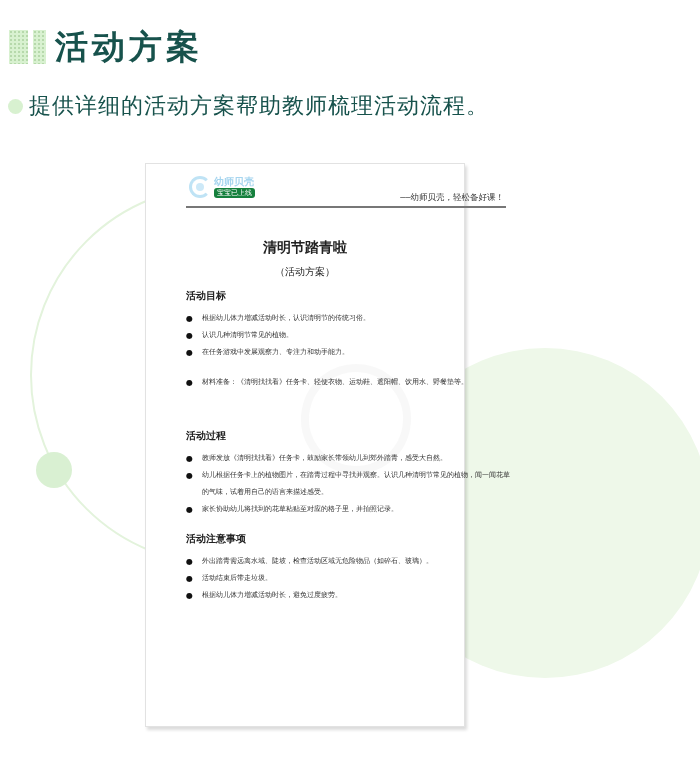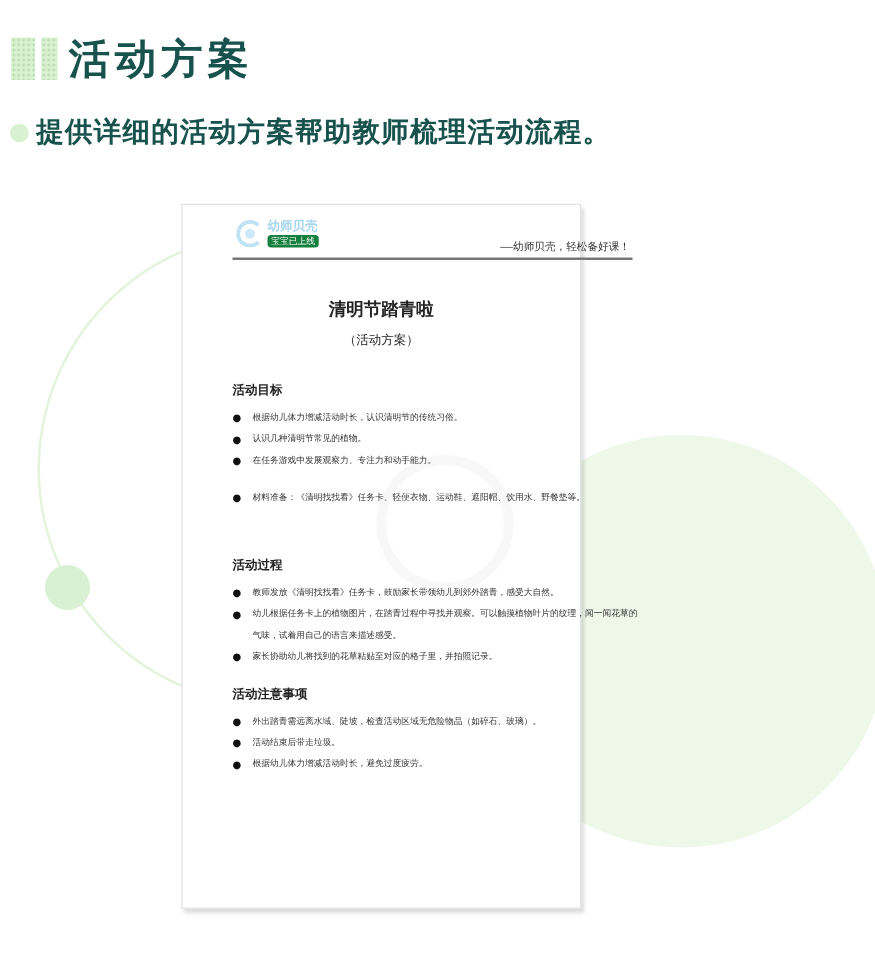--- a/index.html
+++ b/index.html
@@ -26,41 +26,41 @@
   .hdr-bar {
     width: 13px; height: 34px; background: #d8f1d0;
     background-image: radial-gradient(#b6d9ab 0.8px, transparent 1px);
     background-size: 4px 4px;
   }
   .hdr-bar.b1 { width: 19px; }
   .hdr-title { font-size: 33px; font-weight: bold; color: #17524c; letter-spacing: 4px; }
 
   .sub { position: absolute; left: 8px; top: 91px; display: flex; align-items: center; }
   .sub-dot { width: 15px; height: 15px; border-radius: 50%; background: #d8f1d0; margin-right: 6px; }
-  .sub-text { font-size: 22px; font-weight: bold; color: #17524c; letter-spacing: 1px; }
+  .sub-text { font-size: 22px; font-weight: normal; color: #17524c; letter-spacing: 1px; }
 
   
   .doc {
     position: absolute; left: 145px; top: 163px; width: 320px; height: 564px;
     background: #fff; border: 1px solid #e2e2e2;
     box-shadow: 2px 3px 3px rgba(0,0,0,0.14);
   }
   .doc-head { position: absolute; left: 40px; top: 8px; width: 320px; height: 36px; border-bottom: 2px solid #777; }
   .logo { position: absolute; left: 3px; top: 4px; display: flex; align-items: center; gap: 3px; }
   .logo-mark { width: 22px; height: 22px; border-radius: 50%; border: 3px solid #bfe3f5; border-right-color: transparent; position: relative; }
   .logo-mark::after { content: ""; position: absolute; left: 4px; top: 4px; width: 8px; height: 8px; border-radius: 50%; background: #cde9f8; }
   .logo-text { display: flex; flex-direction: column; gap: 1px; }
   .logo-name { font-size: 10px; font-weight: bold; color: #a6d5ef; line-height: 11px; }
   .logo-tag { font-size: 7px; color: #fff; background: #15803d; border-radius: 3px; padding: 0 3px; line-height: 10px; }
   .slogan { position: absolute; right: 2px; top: 20px; font-family: Liberation Mono, monospace; font-size: 8.5px; color: #333; }
 
   .doc-title { position: absolute; left: 0; width: 100%; top: 75px; text-align: center; font-size: 14px; font-weight: bold; color: #222; }
   .doc-subtitle { position: absolute; left: 0; width: 100%; top: 101px; text-align: center; font-size: 10px; color: #222; }
 
-  .section { position: absolute; left: 40px; width: 325px; margin-top: 16px; }
+  .section { position: absolute; left: 40px; width: 325px; }
   .sec-title { font-size: 10px; font-weight: bold; color: #222; margin-bottom: 7px; }
   .item { display: flex; font-size: 7px; color: #333; line-height: 17px; }
   .bullet { width: 16px; flex: none; font-size: 8px; color: #111; }
   .item-text { flex: 1; }
 
   .watermark {
     position: absolute; left: 155px; top: 200px; width: 110px; height: 110px;
     border: 8px solid rgba(200,200,200,0.12); border-radius: 50%;
     transform: rotate(-35deg);
   }
@@ -125,21 +125,21 @@
   </div>
 
   <div class="section" style="top:265px">
     <div class="sec-title">活动过程</div>
     <div class="item">
         <span class="bullet">●</span>
         <span class="item-text">教师发放《清明找找看》任务卡，鼓励家长带领幼儿到郊外踏青，感受大自然。</span>
       </div>
     <div class="item">
         <span class="bullet">●</span>
-        <span class="item-text">幼儿根据任务卡上的植物图片，在踏青过程中寻找并观察。可以触摸植物叶片的纹理，闻一闻花草的气味，试着用自己的语言来描述感受。</span>
+        <span class="item-text">幼儿根据任务卡上的植物图片，在踏青过程中寻找并观察。认识几种清明节常见的植物，闻一闻花草的气味，试着用自己的语言来描述感受。</span>
       </div>
     <div class="item">
         <span class="bullet">●</span>
         <span class="item-text">家长协助幼儿将找到的花草粘贴至对应的格子里，并拍照记录。</span>
       </div>
   </div>
 
   <div class="section" style="top:368px">
     <div class="sec-title">活动注意事项</div>
     <div class="item">

